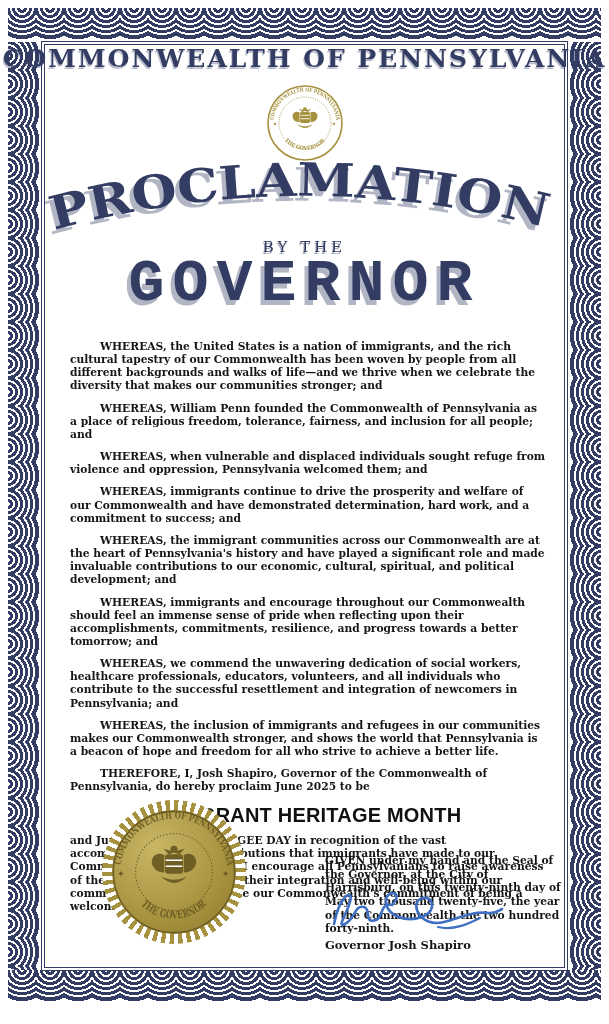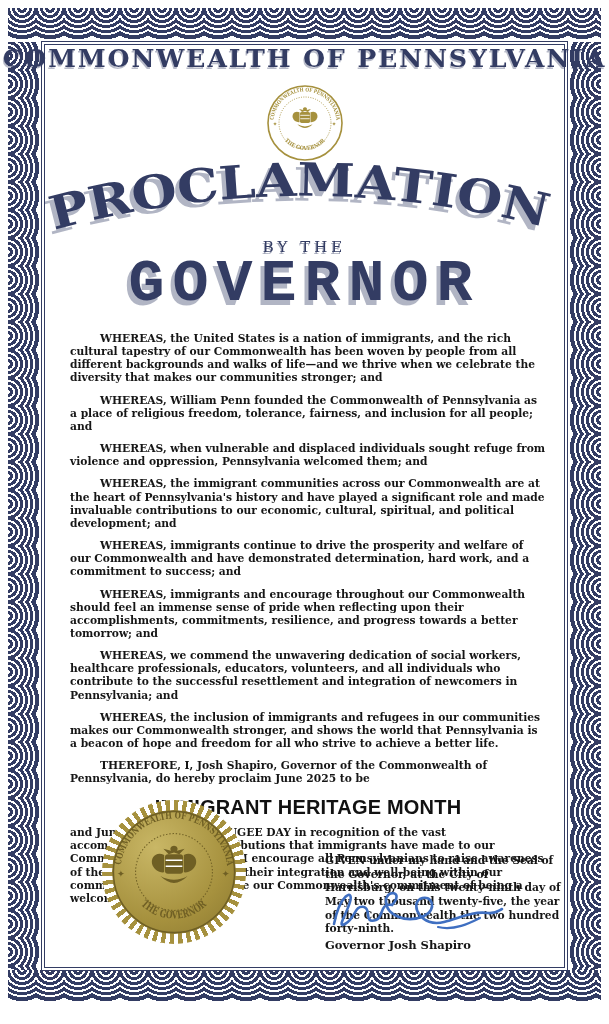--- a/index.html
+++ b/index.html
@@ -27,21 +27,21 @@
        text-shadow:-1px 2px 0 rgba(51,60,99,.35);}
   .top-seal{position:absolute;left:266px;top:84px;width:78px;height:78px;color:#a6913e;}
   .arch{position:absolute;left:44px;top:156px;width:521px;height:82px;}
   .bythe{position:absolute;left:0;right:0;top:238px;text-align:center;color:#333c63;
          font-weight:normal;font-size:15px;letter-spacing:4px;
          text-shadow:-1px 2px 0 rgba(51,60,99,.45);}
   .governor{position:absolute;left:0;right:0;top:254px;text-align:center;color:#333c63;
          font-weight:bold;font-size:60px;letter-spacing:8px;line-height:1;
          text-shadow:-4px 5px 0 rgba(51,60,99,.38);font-family:Liberation Mono, monospace;}
   
-  .body-text{position:absolute;left:70px;top:332px;width:476px;color:#161616;
+  .body-text{position:absolute;left:70px;top:340px;width:476px;color:#161616;
        font-size:10.7px;line-height:1.23;font-weight:bold;}
   .body-text p{margin:0 0 9px 0;text-indent:30px;}
   .body-text p.noindent{text-indent:0;}
   .month-heading{margin:4px 0 7px 0;text-align:center;
        font-family:"Liberation Sans","DejaVu Sans",sans-serif;
        font-weight:bold;font-size:20px;color:#111;letter-spacing:.2px;}
   
   .foil-seal{position:absolute;left:102px;top:800px;width:144px;height:144px;border-radius:50%;
        background-color:#a6913e;
        background-image:repeating-conic-gradient(#a6913e 0deg 3.7deg,#ffffff 3.7deg 7.2deg);}
@@ -106,22 +106,22 @@
     </text>
   </svg>
 
   <div class="bythe">BY THE</div>
   <div class="governor">GOVERNOR</div>
 
   <div class="body-text">
     <p>WHEREAS, the United States is a nation of immigrants, and the rich cultural tapestry of our Commonwealth has been woven by people from all different backgrounds and walks of life—and we thrive when we celebrate the diversity that makes our communities stronger; and</p>
     <p>WHEREAS, William Penn founded the Commonwealth of Pennsylvania as a place of religious freedom, tolerance, fairness, and inclusion for all people; and</p>
     <p>WHEREAS, when vulnerable and displaced individuals sought refuge from violence and oppression, Pennsylvania welcomed them; and</p>
+    <p>WHEREAS, immigrants continue to drive the prosperity and welfare of our Commonwealth and have demonstrated determination, hard work, and a commitment to success; and</p>
     <p>WHEREAS, the immigrant communities across our Commonwealth are at the heart of Pennsylvania's history and have played a significant role and made invaluable contributions to our economic, cultural, spiritual, and political development; and</p>
-    <p>WHEREAS, immigrants continue to drive the prosperity and welfare of our Commonwealth and have demonstrated determination, hard work, and a commitment to success; and</p>
     <p>WHEREAS, immigrants and encourage throughout our Commonwealth should feel an immense sense of pride when reflecting upon their accomplishments, commitments, resilience, and progress towards a better tomorrow; and</p>
     <p>WHEREAS, we commend the unwavering dedication of social workers, healthcare professionals, educators, volunteers, and all individuals who contribute to the successful resettlement and integration of newcomers in Pennsylvania; and</p>
     <p>WHEREAS, the inclusion of immigrants and refugees in our communities makes our Commonwealth stronger, and shows the world that Pennsylvania is a beacon of hope and freedom for all who strive to achieve a better life.</p>
     <p>THEREFORE, I, Josh Shapiro, Governor of the Commonwealth of Pennsylvania, do hereby proclaim June 2025 to be</p>
     <div class="month-heading">IMMIGRANT HERITAGE MONTH</div>
     <p class="noindent">and June 20, 2025, as REFUGEE DAY in recognition of the vast accomplishments and contributions that immigrants have made to our Commonwealth and beyond. I encourage all Pennsylvanians to raise awareness of their challenges, promote their integration and well-being within our communities, and to reiterate our Commonwealth's commitment of being a welcoming place to all.</p>
   </div>
 
   <div class="foil-seal">
     <div class="foil-inner"></div>

